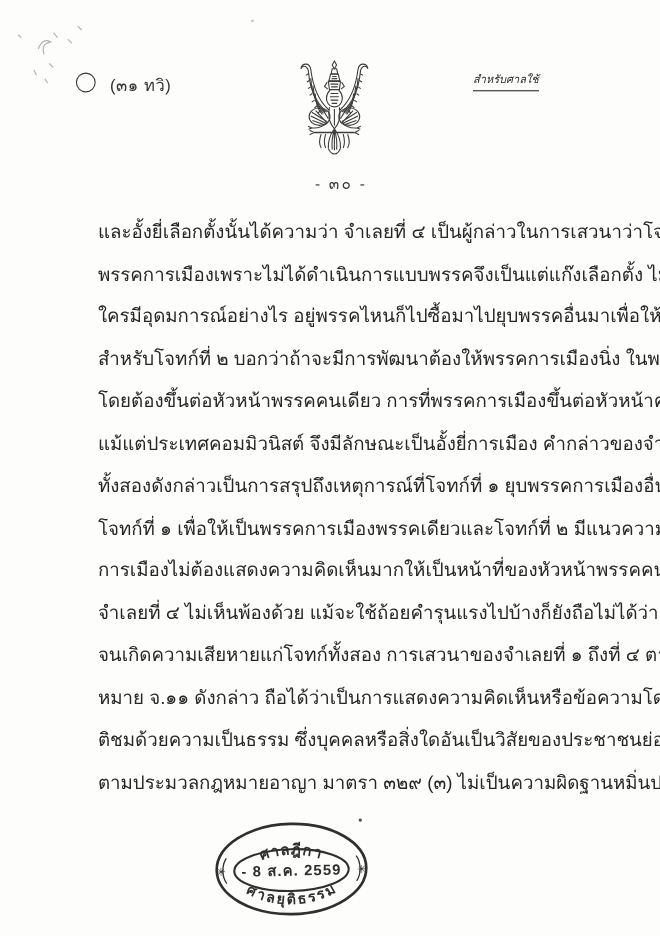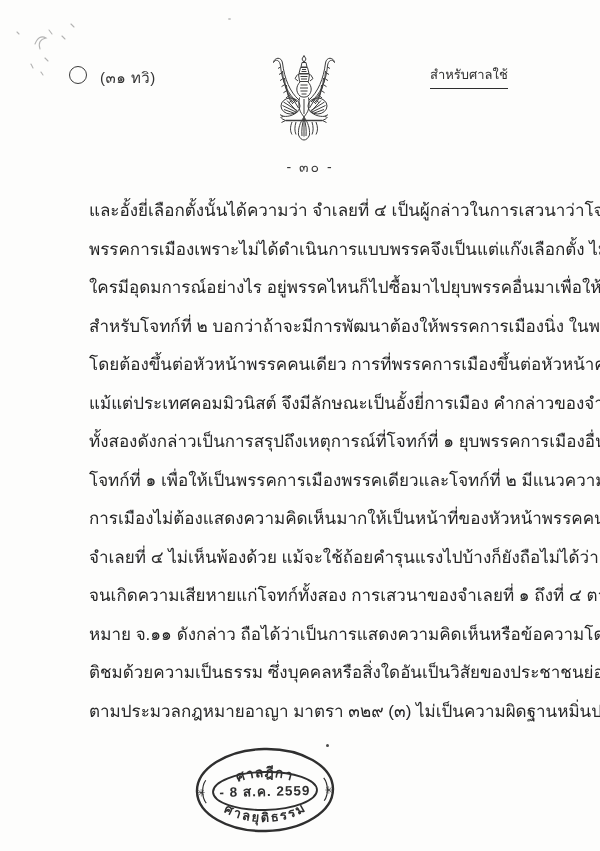--- a/index.html
+++ b/index.html
@@ -20,23 +20,23 @@
     position:absolute;left:69px;top:66px;width:16px;height:16px;
     border:1.6px solid #3a3a3a;border-radius:50%;
   }
   .corner-note{
     position:absolute;left:100px;top:66px;
     font-size:15px;letter-spacing:.5px;color:#333;
     white-space:nowrap;
   }
   .usage-label{
     position:absolute;left:430px;top:64px;
-    font-size:13px;color:#2e2e2e;
+    font-size:10px;color:#2e2e2e;
     border-bottom:1.2px solid #2e2e2e;
-    padding-bottom:3px;white-space:nowrap;
+    padding-bottom:3px;white-space:nowrap;font-style:italic;
   }
   .emblem{
     position:absolute;left:262px;top:54px;width:84px;height:94px;
   }
   .page-number{
     position:absolute;left:0;top:156px;width:620px;
     text-align:center;font-size:14px;color:#3a3a3a;
     letter-spacing:2px;
   }
   

